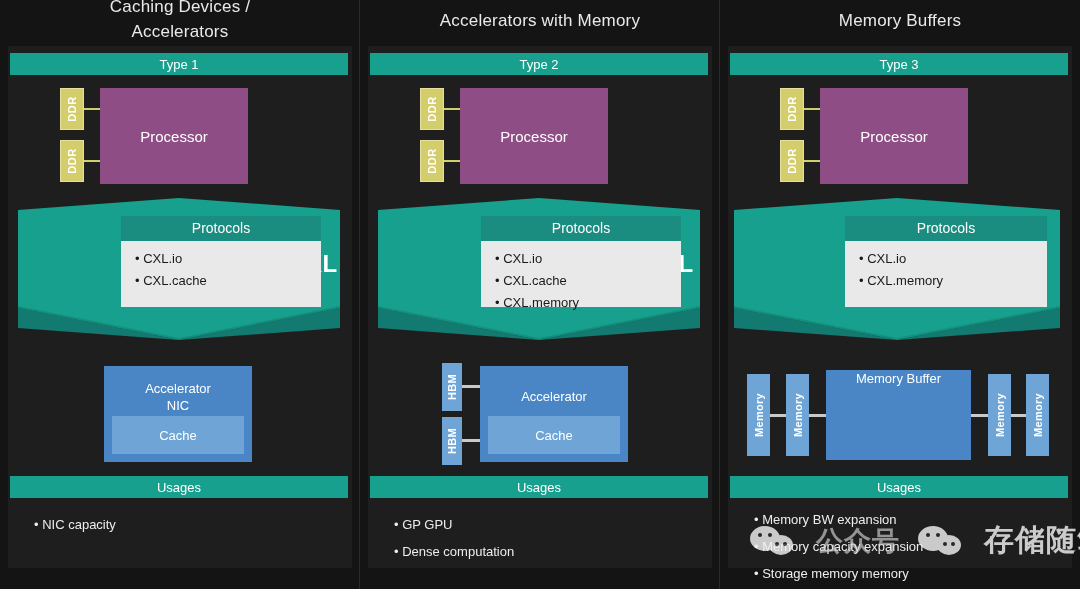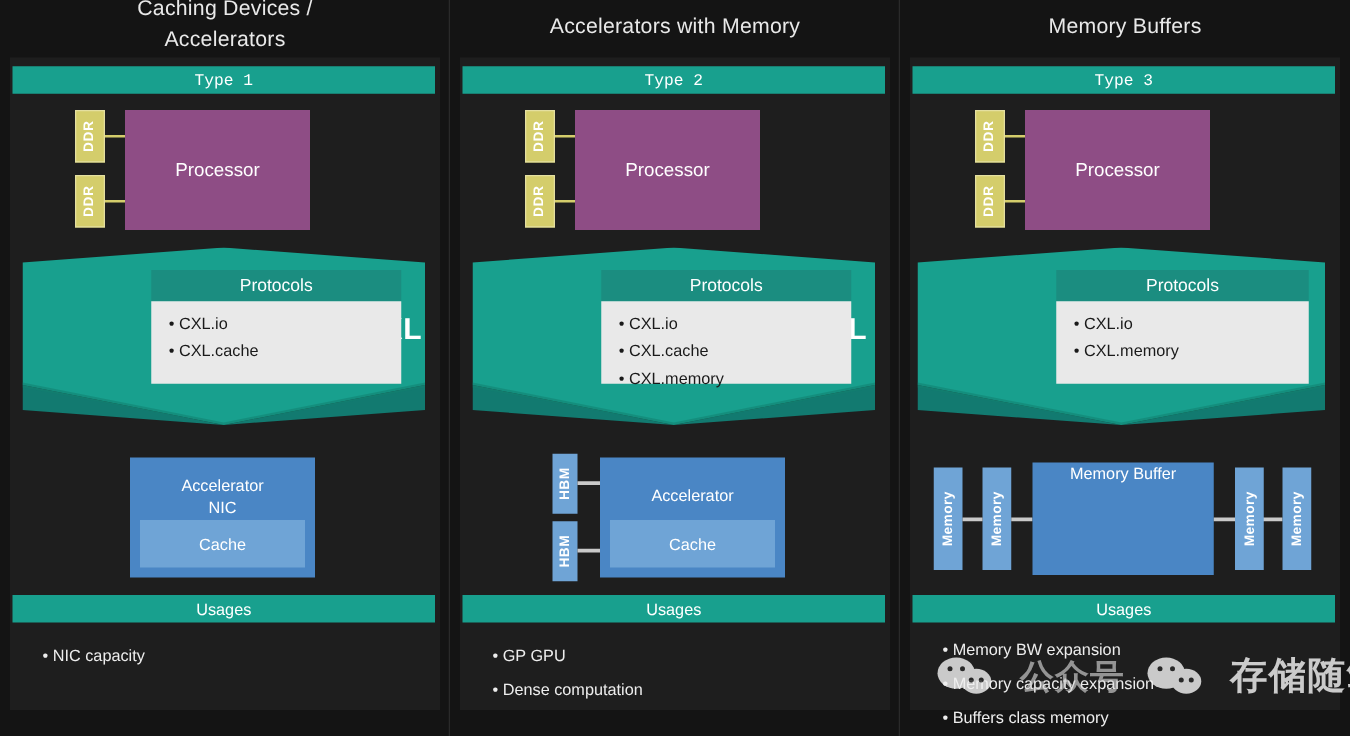--- a/index.html
+++ b/index.html
@@ -54,21 +54,20 @@
   .type-banner {
     position: absolute;
     left: 10px; right: 12px;
     top: 53px;
     height: 22px;
     background: #18a08e;
     color: #ffffff;
     font-size: 13px;
     display: flex; align-items: center; justify-content: center;
     z-index: 4;
-    font-family: Liberation Mono, monospace;
   }
 
   
   .proc-row {
     position: absolute;
     top: 88px; left: 0; right: 0;
     height: 98px;
     z-index: 4;
   }
   .ddr {
@@ -438,21 +437,21 @@
       <span>Memory</span>
     </div>
     <div class="strip" style="left:306px;top:374px;width:23px;height:82px">
       <span>Memory</span>
     </div>
 
     <div class="usages-banner" style="top:476px">Usages</div>
     <div class="usages-list" style="top:506px">
       <div>Memory BW expansion</div>
       <div>Memory capacity expansion</div>
-      <div>Buffers class memory</div>
+      <div>Storage memory memory</div>
     </div>
   </div>
 
 </div>
 
 <div class="watermark" style="left:750px;top:520px">
   <div class="wm-logo">
     <div class="wm-bubble wm-b1"></div>
     <div class="wm-bubble wm-b2"></div>
     <div class="wm-dot" style="left:8px;top:9px"></div>

